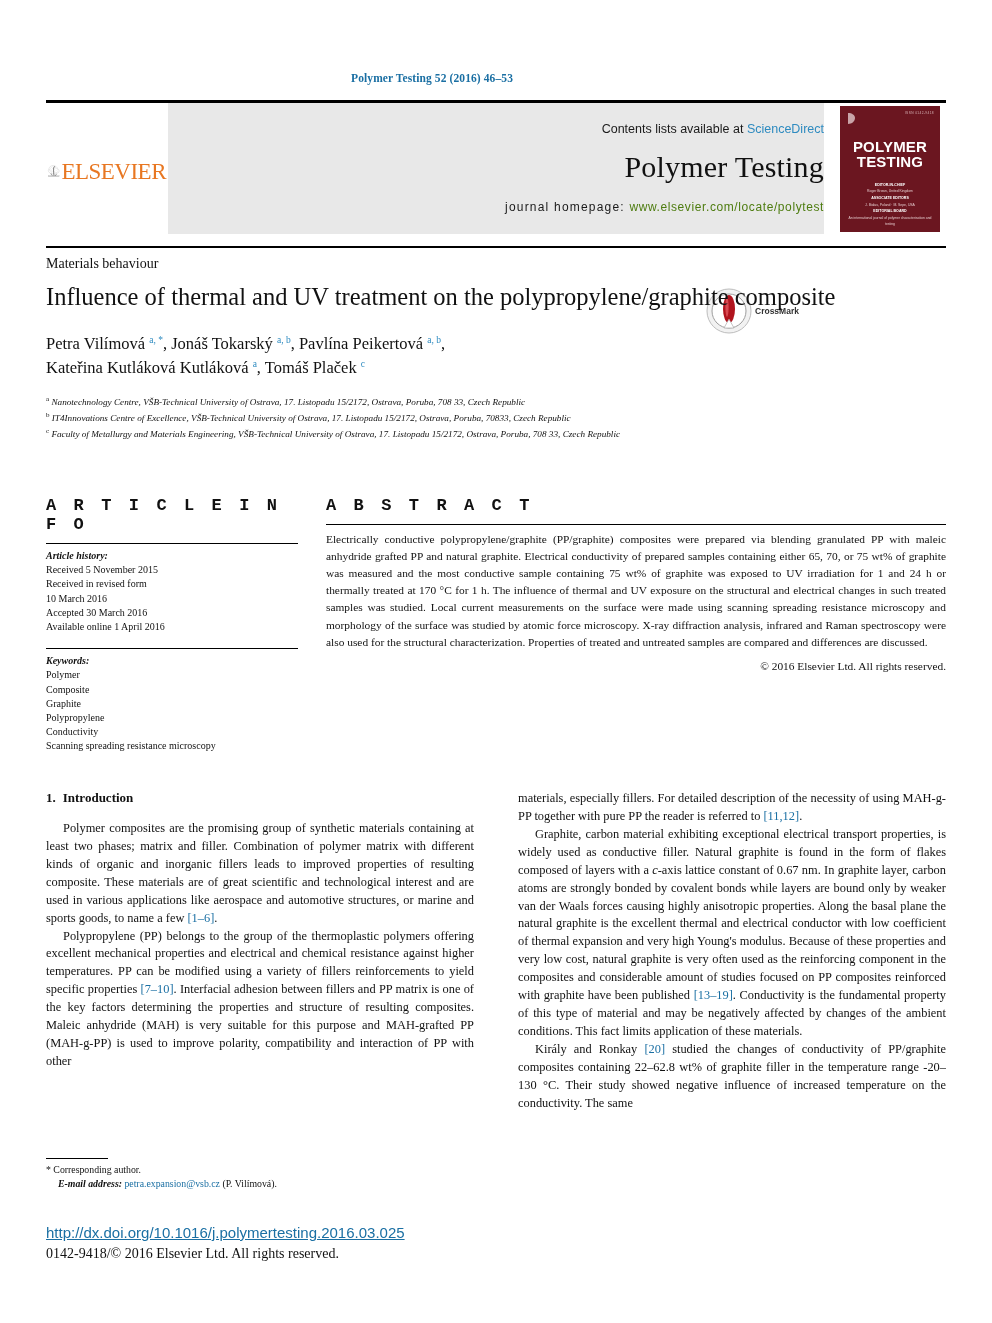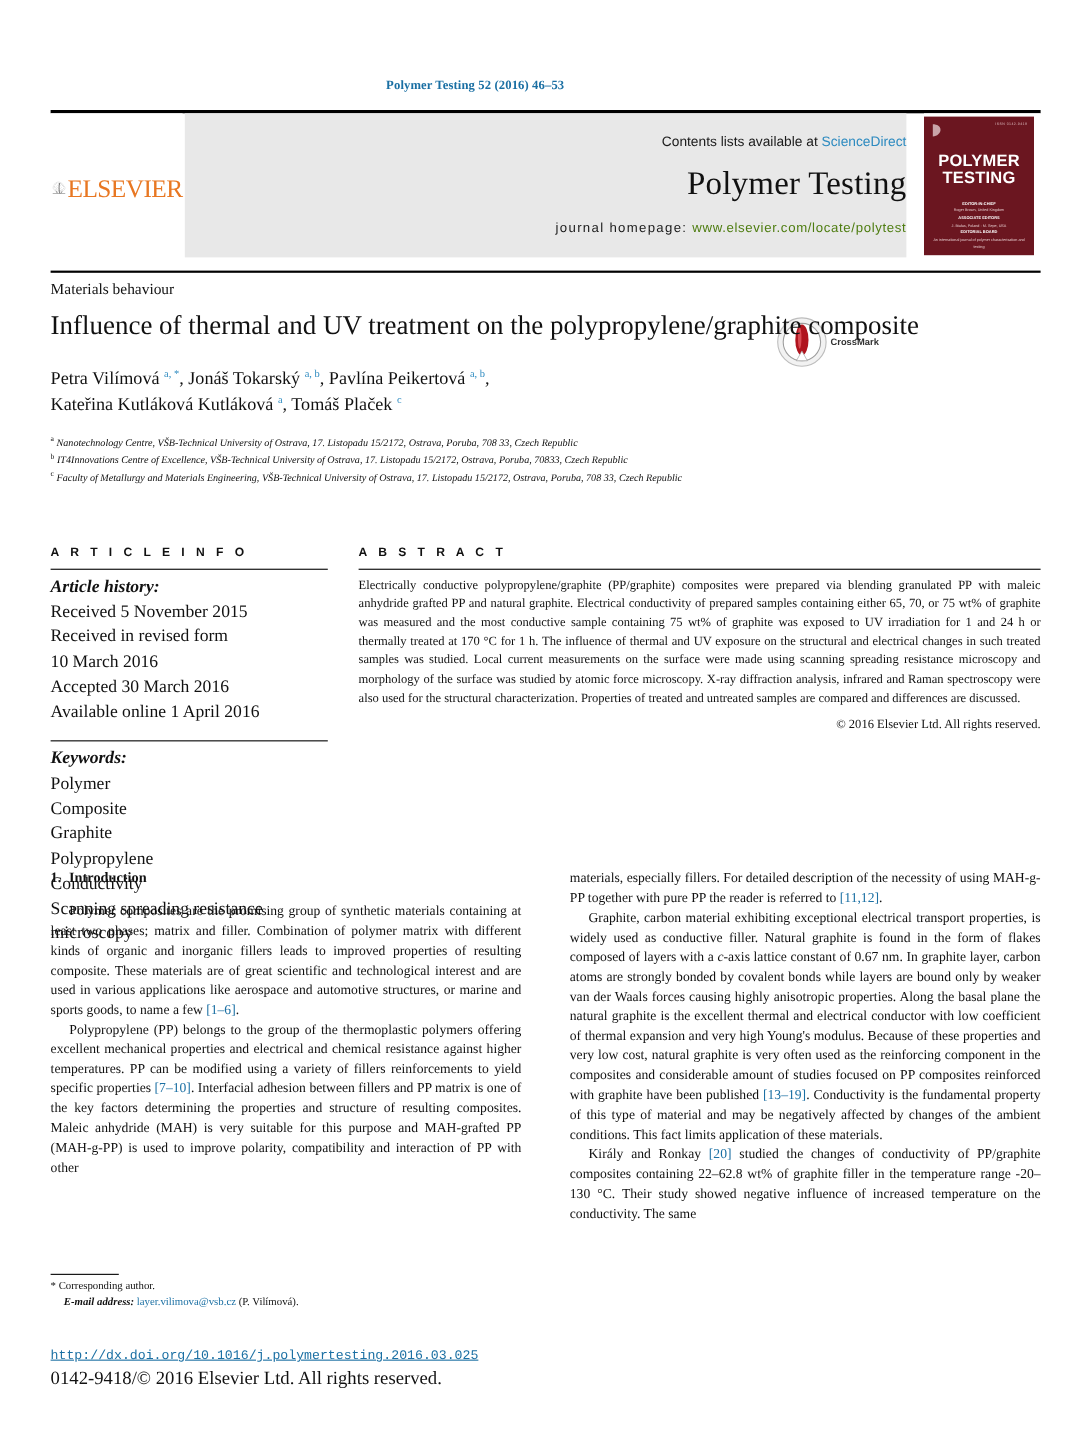--- a/index.html
+++ b/index.html
@@ -176,31 +176,31 @@
     font-size: 8.5px; font-weight: bold; color: #333;
     margin-left: 3px;
   }
 
   
   .info-abs { position: absolute; left: 46px; top: 496px; width: 900px; display: flex; }
   .col-info { width: 252px; flex: 0 0 252px; }
   .col-abs  { flex: 1 1 auto; margin-left: 28px; }
 
   .hdr {
-    font-family: Liberation Sans, sans-serif;
-    font-size: 11px;
+    font-family: Liberation Mono, monospace;
+    font-size: 17px;
     font-weight: bold;
     letter-spacing: 3.6px;
     color: #111;
     margin-bottom: 9px;
   }
   .thin-rule { border-top: 1.6px solid #000; }
   .info-body {
     font-family: "Liberation Serif", serif;
-    font-size: 16px;
+    font-size: 10px;
     line-height: 1.42;
     color: #111;
     padding-top: 5px;
   }
   .info-body .lbl { font-style: italic; font-weight: bold; }
   .kw-block { margin-top: 9px; padding-top: 5px; }
 
   .abs-body {
     font-family: "Liberation Serif", serif;
     font-size: 11.4px;
@@ -245,26 +245,26 @@
   .fn-rule { border-top: 1px solid #000; width: 62px; margin-bottom: 4px; }
   .fn-line {
     font-family: "Liberation Serif", serif;
     font-size: 9.8px; line-height: 1.42; color: #111;
   }
   .fn-line .ital { font-style: italic; font-weight: bold; }
   .fn-line a { color: #1a6fa3; text-decoration: none; }
 
   .doi-block { position: absolute; left: 46px; top: 1222px; width: 420px; }
   .doi-line {
-    font-family: Liberation Mono, monospace;
-    font-size: 12px; color: #1a6fa3; line-height: 1.45;
+    font-family: Liberation Sans, sans-serif;
+    font-size: 15px; color: #1a6fa3; line-height: 1.45;
   }
   .copy-line {
     font-family: "Liberation Serif", serif;
-    font-size: 17px; color: #111; line-height: 1.45;
+    font-size: 14px; color: #111; line-height: 1.45;
   }
 </style>
 </head>
 <body>
 
 <div class="page">
 
   <div class="runhead">Polymer Testing 52 (2016) 46–53</div>
 
   <div class="masthead">
@@ -417,21 +417,21 @@
     <div class="bcol right">
       <p class="para" style="text-indent:0"><span>materials, especially fillers. For detailed description of the necessity of using MAH-g-PP together with pure PP the reader is referred to </span><a class="ref" href="#">[11,12]</a><span>.</span></p>
       <p class="para"><span>Graphite, carbon material exhibiting exceptional electrical transport properties, is widely used as conductive filler. Natural graphite is found in the form of flakes composed of layers with a </span><span class="ital">c</span><span>-axis lattice constant of 0.67 nm. In graphite layer, carbon atoms are strongly bonded by covalent bonds while layers are bound only by weaker van der Waals forces causing highly anisotropic properties. Along the basal plane the natural graphite is the excellent thermal and electrical conductor with low coefficient of thermal expansion and very high Young's modulus. Because of these properties and very low cost, natural graphite is very often used as the reinforcing component in the composites and considerable amount of studies focused on PP composites reinforced with graphite have been published </span><a class="ref" href="#">[13–19]</a><span>. Conductivity is the fundamental property of this type of material and may be negatively affected by changes of the ambient conditions. This fact limits application of these materials.</span></p>
       <p class="para"><span>Király and Ronkay </span><a class="ref" href="#">[20]</a><span> studied the changes of conductivity of PP/graphite composites containing 22–62.8 wt% of graphite filler in the temperature range -20–130 °C. Their study showed negative influence of increased temperature on the conductivity. The same</span></p>
     </div>
   </div>
 
   <div class="footnote">
     <div class="fn-rule"></div>
     <div class="fn-line">* Corresponding author.</div>
-    <div class="fn-line" style="padding-left:12px"><span class="ital">E-mail address:</span> <a href="#">layer.vilimova@vsb.cz</a> <span>(P. Vilímová).</span></div>
+    <div class="fn-line" style="padding-left:12px"><span class="ital">E-mail address:</span> <a href="#">petra.expansion@vsb.cz</a> <span>(P. Vilímová).</span></div>
   </div>
 
   <div class="doi-block">
     <a class="doi-line" href="#">http://dx.doi.org/10.1016/j.polymertesting.2016.03.025</a>
     <div class="copy-line">0142-9418/© 2016 Elsevier Ltd. All rights reserved.</div>
   </div>
 
 </div>
 
 </body></html>

